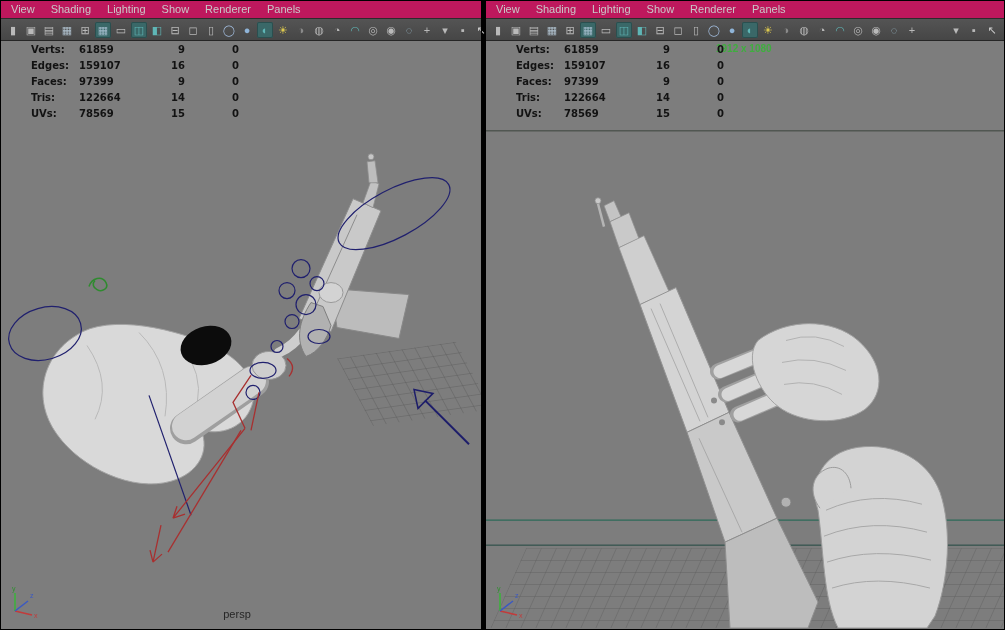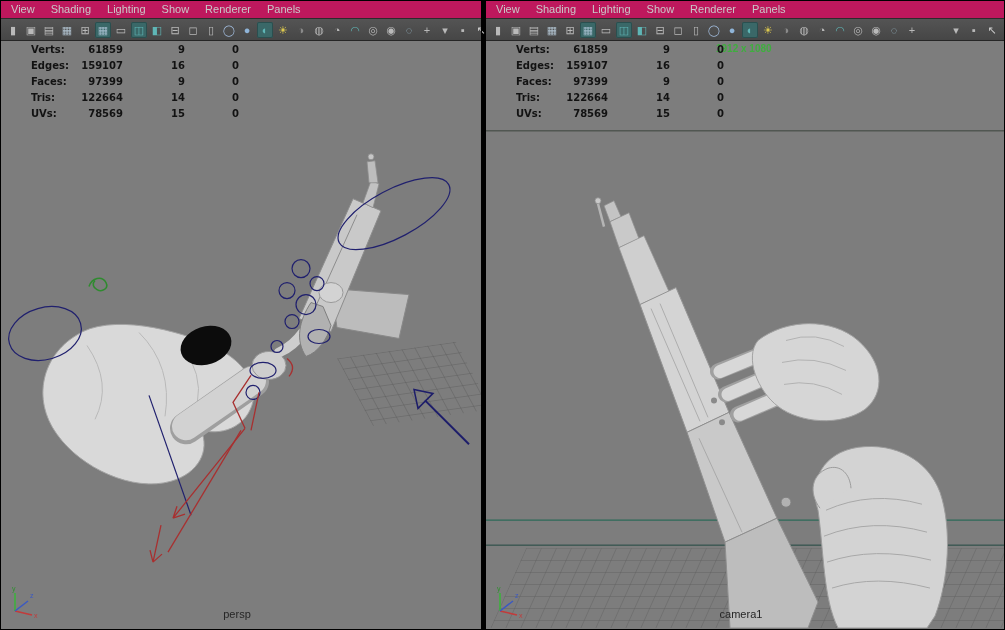--- a/index.html
+++ b/index.html
@@ -13,21 +13,21 @@
   .toolbar{height:21px;background:linear-gradient(#545454,#464646);border-bottom:1px solid #262626;display:flex;align-items:center;padding:0 3px;}
   .tb-main,.tb-right{display:flex;align-items:center;}
   .tb-right{margin-left:auto;}
   .ticon{width:16px;height:16px;margin:0 1px;font-size:11px;line-height:16px;text-align:center;border-radius:2px;cursor:default;overflow:hidden;}
   .ticon.active{background:#3a6868;box-shadow:inset 0 0 0 1px #2a4f4f;}
   .viewport{position:absolute;top:40px;left:0;right:0;bottom:1px;background:#7d7d7d;overflow:hidden;}
   .scene{position:absolute;left:0;top:0;width:100%;height:100%;}
   .hud{position:absolute;top:0;left:6px;font-family:"DejaVu Sans",sans-serif;font-size:10px;font-weight:bold;color:#121212;margin-left:24px;}
   .hud-row{display:flex;height:16px;align-items:center;}
   .hud-label{width:48px;}
-  .hud-total{width:44px;text-align:right;}
+  .hud-total{width:44px;}
   .hud-sel{width:62px;text-align:right;}
   .hud-other{width:54px;text-align:right;}
   .cam-label{position:absolute;bottom:8px;left:0;right:8px;text-align:center;font-size:11px;color:#262626;}
   .res-text{position:absolute;top:2px;left:230px;font-size:10px;font-weight:bold;color:#3fae3f;}
   .gizmo{position:absolute;left:4px;bottom:8px;width:36px;height:36px;}
 </style>
 </head>
 <body>
 
 <div class="panel" id="panel-left">
@@ -314,15 +314,14 @@
 
     <svg class="gizmo" viewBox="0 0 36 36">
       <line x1="10" y1="27" x2="10" y2="9" stroke="#3ab53a" stroke-width="1.5"></line>
       <line x1="10" y1="27" x2="27" y2="31" stroke="#c23b3b" stroke-width="1.5"></line>
       <line x1="10" y1="27" x2="23" y2="17" stroke="#3b59c2" stroke-width="1.5"></line>
       <text x="7" y="7" font-size="7" fill="#2f8f2f">y</text>
       <text x="29" y="34" font-size="7" fill="#c23b3b">x</text>
       <text x="25" y="14" font-size="7" fill="#3b59c2">z</text>
     </svg>
 
-    <div class="cam-label">camera1</div>
   </div>
 </div>
 
 </body></html>

